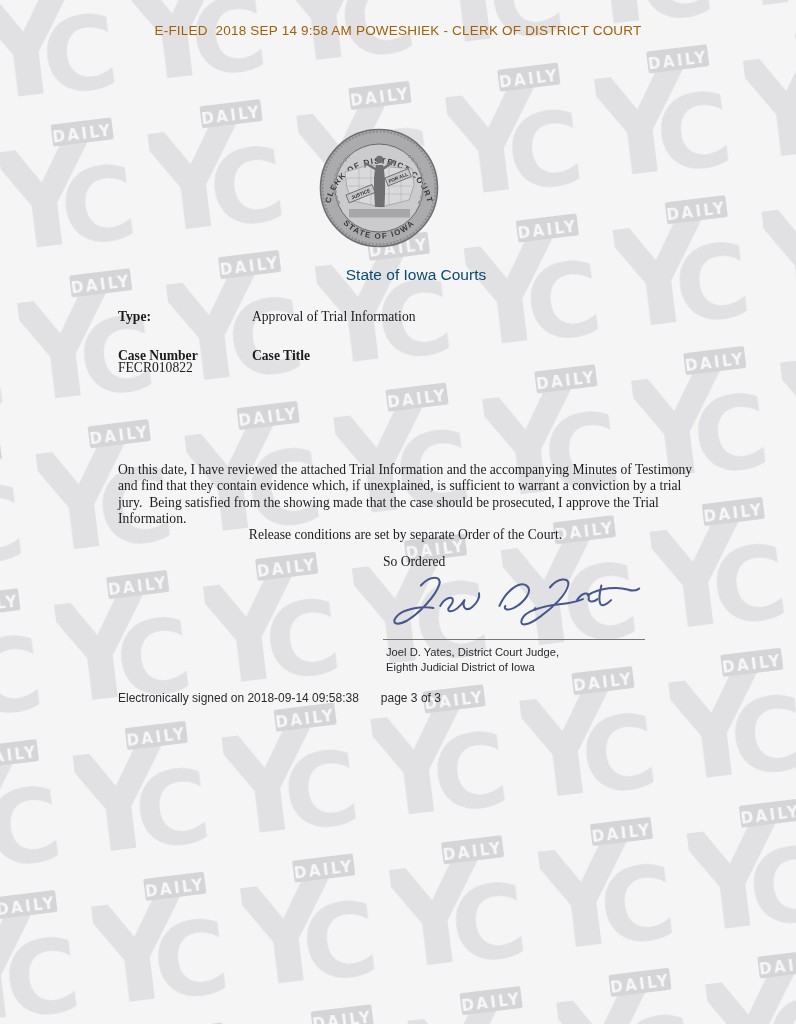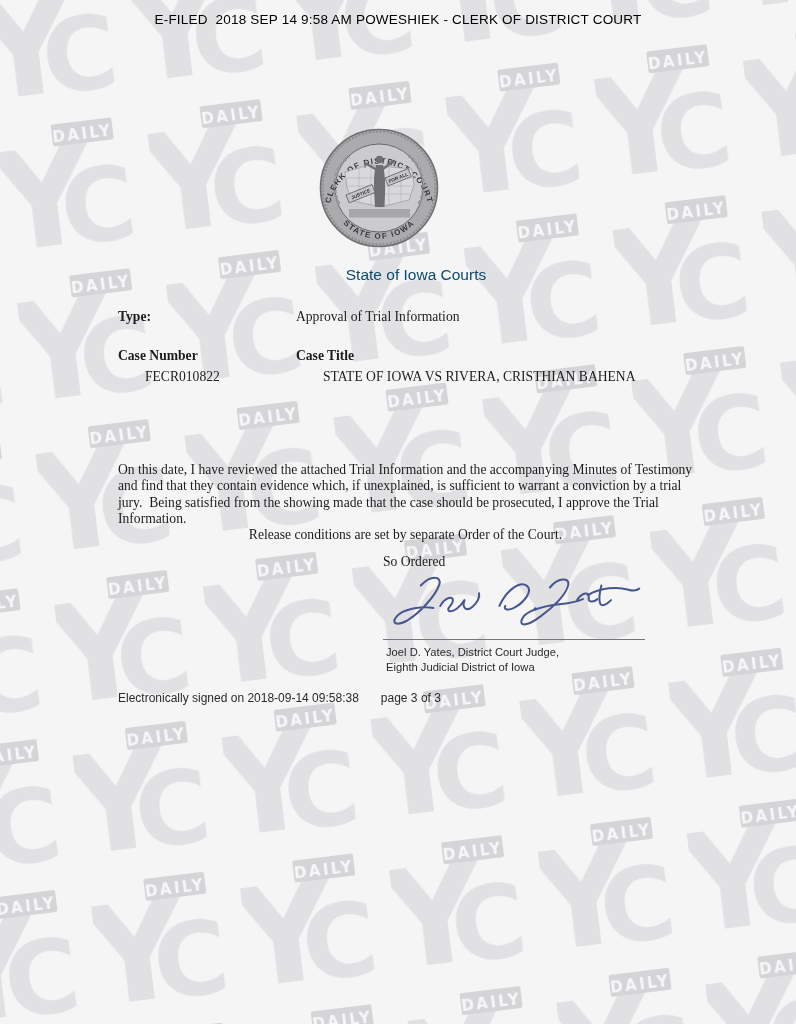--- a/index.html
+++ b/index.html
@@ -8,43 +8,43 @@
     width:796px; height:1024px;
     background:#f5f5f6;
     overflow:hidden;
     font-family:"Liberation Serif", serif;
     color:#1c1c1c;
   }
   .watermark { position:absolute; left:0; top:0; width:796px; height:1024px; }
   .layer { position:absolute; left:0; top:0; width:796px; height:1024px; }
 
   .efiled {
-    position:absolute; top:12px; left:0; width:796px;
+    position:absolute; top:23px; left:0; width:796px;
     text-align:center;
     font-family:"Liberation Sans", sans-serif;
     font-size:13.5px; letter-spacing:.2px;
     white-space:pre;
-    color:#000000;
+    color:#a16207;
   }
 
   .seal { position:absolute; left:319px; top:128px; width:120px; height:120px; }
 
   .court-name {
     position:absolute; left:318px; top:266px; width:196px;
     text-align:center;
     font-family:"Liberation Sans", sans-serif;
     font-size:15.5px; color:#0c4a6e;
   }
 
-  .meta-row { position:absolute; left:118px; display:flex; font-size:13.6px;gap:44px; }
+  .meta-row { position:absolute; left:118px; display:flex; font-size:13.6px; }
   .meta-row .label { width:134px; flex:0 0 134px; font-weight:bold; }
   .meta-row .value { white-space:nowrap;text-align:center; }
   .row-type   { top:309px; }
   .row-chead  { top:348px; }
-  .row-cval   { top:369px;margin-left:27px; }
+  .row-cval   { top:360px; }
   .row-chead .label, .row-chead .value { font-weight:bold; }
 
   .para {
     position:absolute; left:118px; width:575px;
     font-size:13.6px; line-height:16.4px;
     white-space:pre-wrap;
   }
   .para1 { top:422px;margin-top:40px; }
   .para2 { top:527px;text-align:center; }
 
@@ -135,21 +135,20 @@
     <div class="meta-row row-type">
       <span class="label">Type:</span>
       <span class="value">Approval of Trial Information</span>
     </div>
     <div class="meta-row row-chead">
       <span class="label">Case Number</span>
       <span class="value">Case Title</span>
     </div>
     <div class="meta-row row-cval">
       <span class="label" style="font-weight:normal">FECR010822</span>
-      <span class="value">STATE OF IOWA VS RIVERA, CRISTHIAN BAHENA</span>
     </div>
 
     <div class="para para1">On this date, I have reviewed the attached Trial Information and the accompanying Minutes of Testimony and find that they contain evidence which, if unexplained, is sufficient to warrant a conviction by a trial jury.  Being satisfied from the showing made that the case should be prosecuted, I approve the Trial Information.</div>
     <div class="para para2">Release conditions are set by separate Order of the Court.</div>
 
     <div class="so-ordered">So Ordered</div>
 
     <svg class="sig-svg" viewBox="0 0 262 68">
       <g fill="none" stroke-width="2.1" stroke-linecap="round" stroke-linejoin="round" stroke="#47568e">
         <path d="M 35,15 C 45,4 57,5 54,14 C 50,26 34,43 21,51 C 10,57 4,54 10,47 C 17,39 36,36 48,38"></path>

